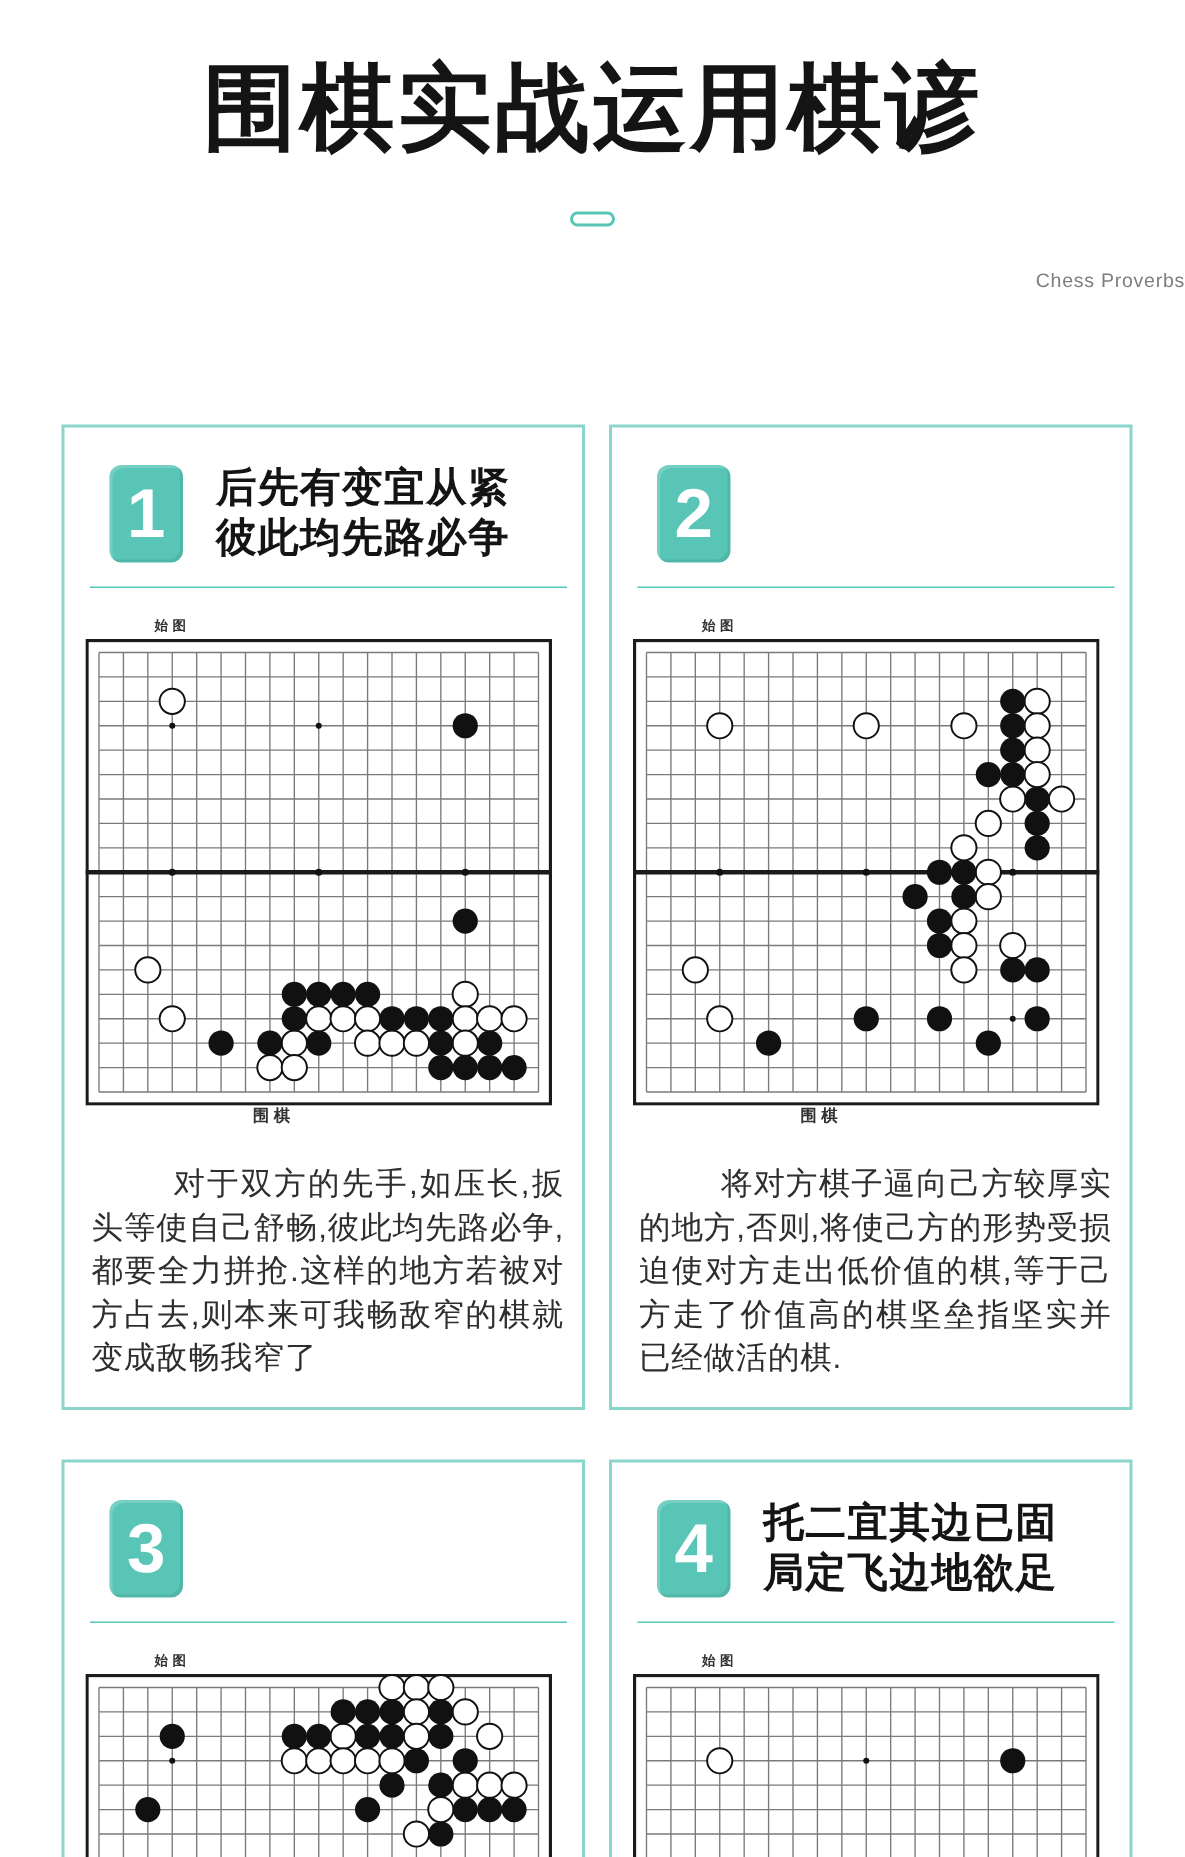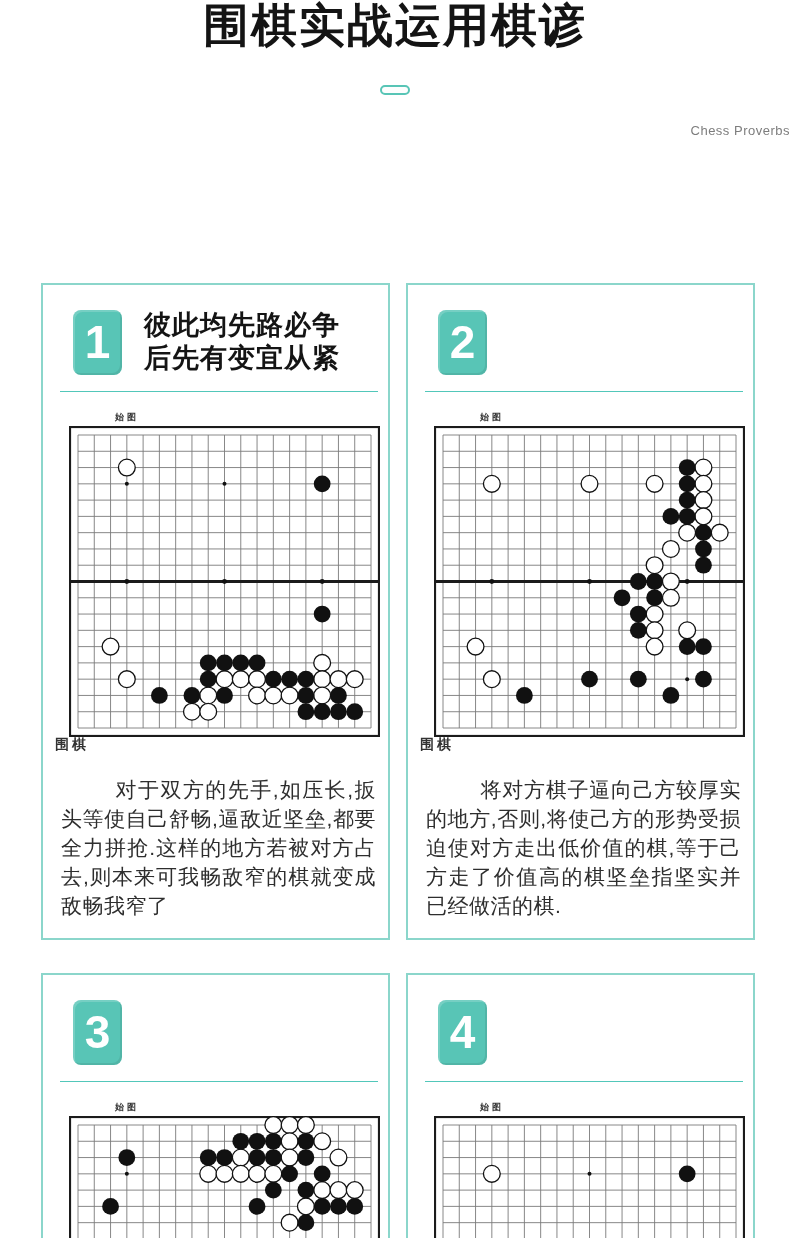--- a/index.html
+++ b/index.html
@@ -4,22 +4,22 @@
 <style>
   html,body{margin:0;padding:0;}
   body{
     width:790px;height:1238px;overflow:hidden;background:#ffffff;
     font-family:"Liberation Sans","DejaVu Sans",sans-serif;
     position:relative;
   }
   
   .page-header{text-align:center;}
   .page-title{
-    margin:0;
-    font-size:46px;font-weight:900;letter-spacing:2px;
+    margin:0;padding-top:38px;
+    font-size:63px;font-weight:900;letter-spacing:2px;
     color:var(--title-color);line-height:1.1;
   }
   .title-dash{
     width:26px;height:6px;border:2px solid var(--teal);
     border-radius:5px;background:#fdfefe;
     margin:34px auto 0 auto;
   }
   .page-subtitle{
     margin-top:28px;font-size:13px;color:var(--subtitle-color);
     letter-spacing:0.5px;
@@ -50,29 +50,29 @@
     margin-left:22px;font-size:27px;font-weight:800;
     color:var(--title-color);line-height:33px;letter-spacing:1px;
   }
   .card-title span{display:block;}
   .card-title span:empty{display:none;}
   .card-sep{
     height:0;border-top:1.6px solid var(--separator);
     margin:16px 10px 0 17px;
   }
   
-  .board-block{margin-top:19px;margin-left:12px;}
+  .board-block{margin-top:19px;}
   .board-label-top{
     font-size:9px;font-weight:700;color:#333;
     margin-left:60px;letter-spacing:3px;
   }
   .board-holder{margin:2px 0 0 14px;line-height:0;}
   .board-label-bottom{
-    font-size:14px;font-weight:700;color:#333;
-    text-align:left;margin:2px 66px 0 0;letter-spacing:3px;line-height:10px;
+    font-size:11px;font-weight:700;color:#333;
+    text-align:center;margin:2px 66px 0 0;letter-spacing:3px;line-height:10px;
   }
   
   .card-desc{
     margin:26px 12px 0 18px;
     font-size:21px;line-height:29px;color:var(--text-color);
     text-indent:2.6em;letter-spacing:0.5px;text-align:justify;
   }
   .card-desc:empty{display:none;}
 </style>
 </head>
@@ -83,22 +83,22 @@
   <div class="title-dash"></div>
   <div class="page-subtitle">Chess Proverbs</div>
 </div>
 
 <div class="cards">
 
   <div class="card">
     <div class="card-header">
       <div class="card-badge">1</div>
       <div class="card-title">
+        <span>后先有变宜从紧</span>
         <span>彼此均先路必争</span>
-        <span>后先有变宜从紧</span>
       </div>
     </div>
     <div class="card-sep"></div>
     <div class="board-block">
       <div class="board-label-top">始图</div>
       <div class="board-holder"><svg width="311" height="311" viewBox="0 0 311 311">
             <rect x="1" y="1" width="309" height="309" fill="#ffffff" stroke="#1b1b1b" stroke-width="2.2"></rect>
             <line x1="9" y1="9" x2="9" y2="302" stroke="#7a7a7a" stroke-width="0.9"></line>
             <line x1="9" y1="9" x2="302" y2="9" stroke="#7a7a7a" stroke-width="0.9"></line>
             <line x1="25.27777777777778" y1="9" x2="25.27777777777778" y2="302" stroke="#7a7a7a" stroke-width="0.9"></line>
@@ -176,21 +176,21 @@
             <circle cx="155.5" cy="269.44444444444446" r="8.4" fill="#111111"></circle>
             <circle cx="236.8888888888889" cy="269.44444444444446" r="8.4" fill="#111111"></circle>
             <circle cx="269.44444444444446" cy="269.44444444444446" r="8.4" fill="#111111"></circle>
             <circle cx="236.8888888888889" cy="285.72222222222223" r="8.4" fill="#111111"></circle>
             <circle cx="253.16666666666669" cy="285.72222222222223" r="8.4" fill="#111111"></circle>
             <circle cx="269.44444444444446" cy="285.72222222222223" r="8.4" fill="#111111"></circle>
             <circle cx="285.72222222222223" cy="285.72222222222223" r="8.4" fill="#111111"></circle>
           </svg></div>
       <div class="board-label-bottom">围棋</div>
     </div>
-    <div class="card-desc">对于双方的先手,如压长,扳头等使自己舒畅,逼敌近坚垒,都要全力拼抢.这样的地方若被对方占去,则本来可我畅敌窄的棋就变成敌畅我窄了</div>
+    <div class="card-desc">对于双方的先手,如压长,扳头等使自己舒畅,彼此均先路必争,都要全力拼抢.这样的地方若被对方占去,则本来可我畅敌窄的棋就变成敌畅我窄了</div>
   </div>
 
   <div class="card">
     <div class="card-header">
       <div class="card-badge">2</div>
     </div>
     <div class="card-sep"></div>
     <div class="board-block">
       <div class="board-label-top">始图</div>
       <div class="board-holder"><svg width="311" height="311" viewBox="0 0 311 311">
@@ -381,20 +381,24 @@
             <circle cx="236.8888888888889" cy="106.66666666666667" r="8.4" fill="#111111"></circle>
           </svg></div>
 
     </div>
 
   </div>
 
   <div class="card">
     <div class="card-header">
       <div class="card-badge">4</div>
+      <div class="card-title">
+        <span>托二宜其边已固</span>
+        <span>局定飞边地欲足</span>
+      </div>
     </div>
     <div class="card-sep"></div>
     <div class="board-block">
       <div class="board-label-top">始图</div>
       <div class="board-holder"><svg width="311" height="311" viewBox="0 0 311 311">
             <rect x="1" y="1" width="309" height="309" fill="#ffffff" stroke="#1b1b1b" stroke-width="2.2"></rect>
             <line x1="9" y1="9" x2="9" y2="302" stroke="#7a7a7a" stroke-width="0.9"></line>
             <line x1="9" y1="9" x2="302" y2="9" stroke="#7a7a7a" stroke-width="0.9"></line>
             <line x1="25.27777777777778" y1="9" x2="25.27777777777778" y2="302" stroke="#7a7a7a" stroke-width="0.9"></line>
             <line x1="9" y1="25.27777777777778" x2="302" y2="25.27777777777778" stroke="#7a7a7a" stroke-width="0.9"></line>

